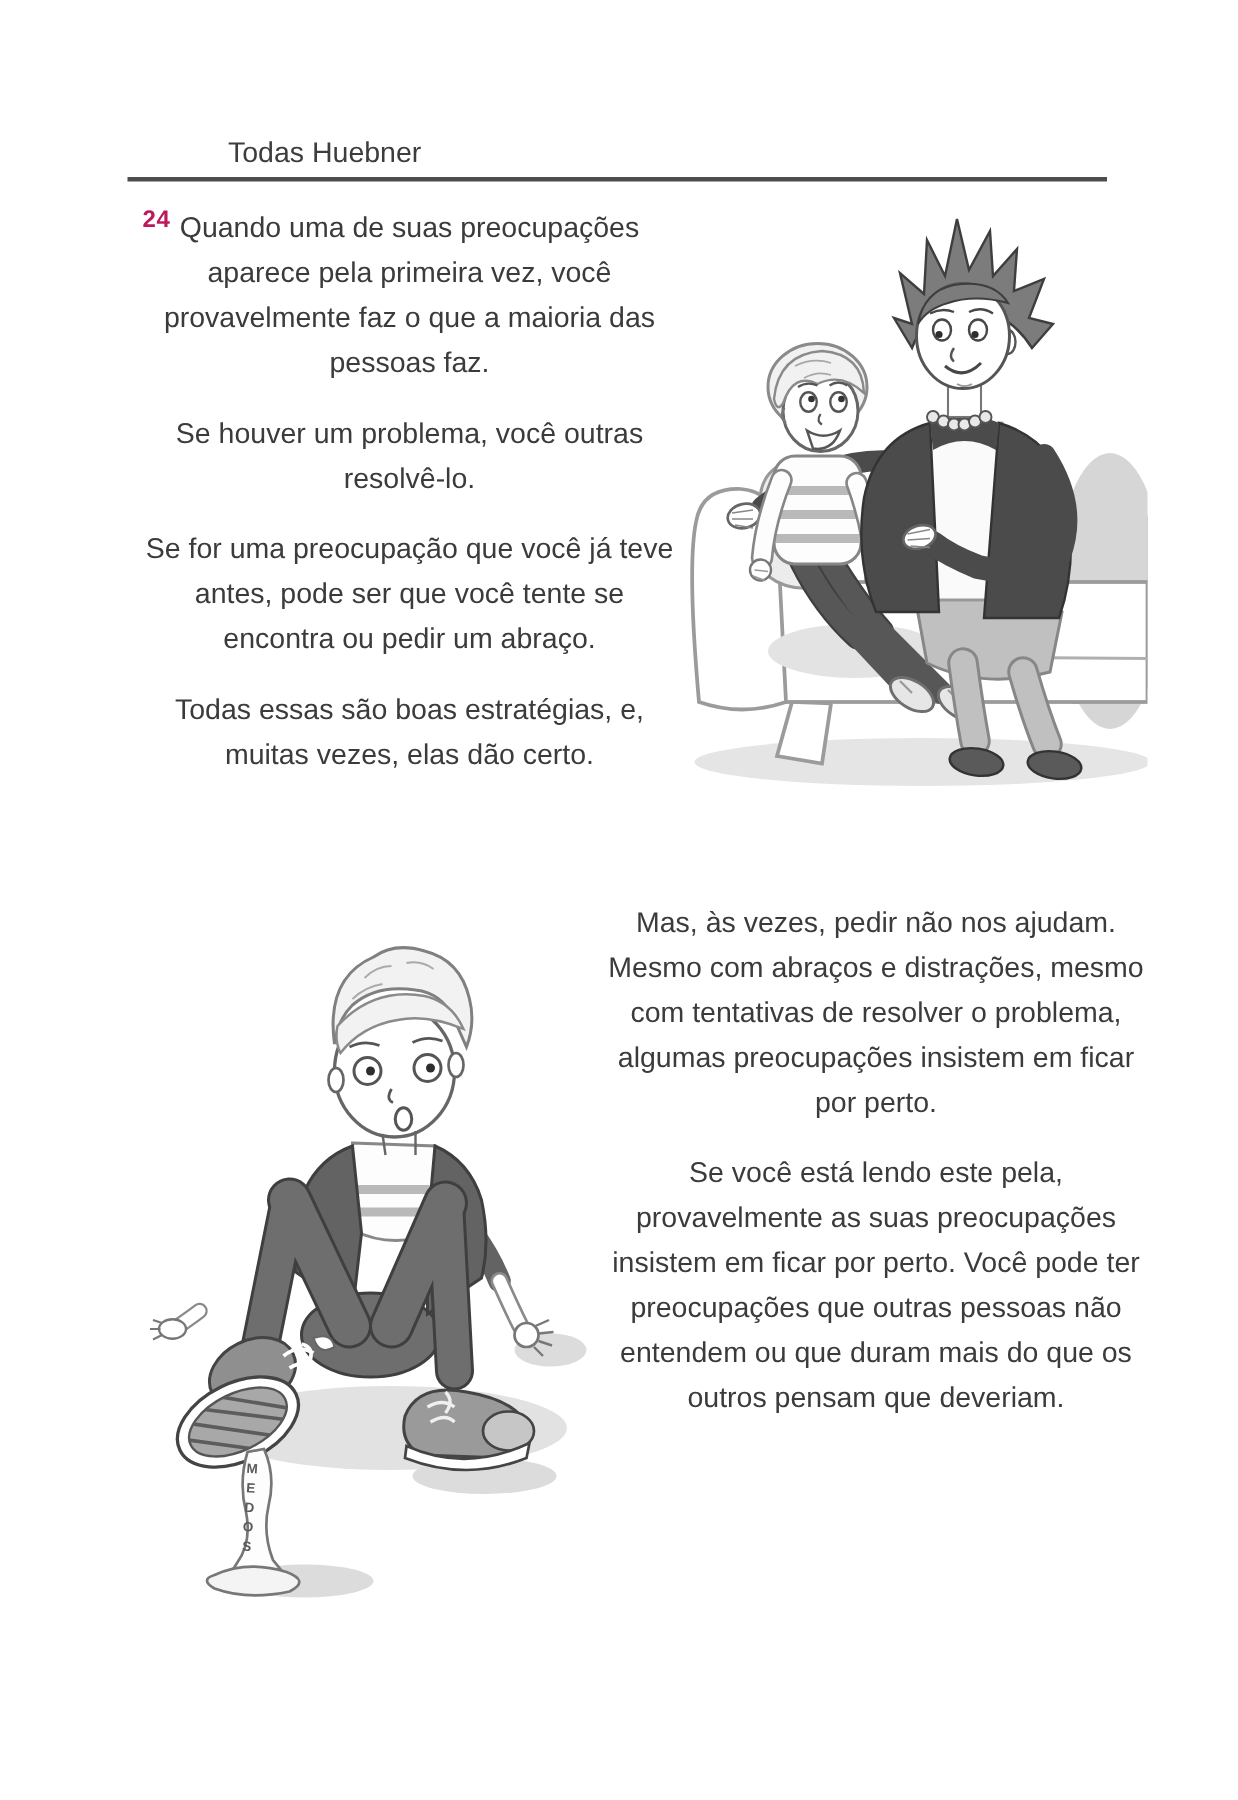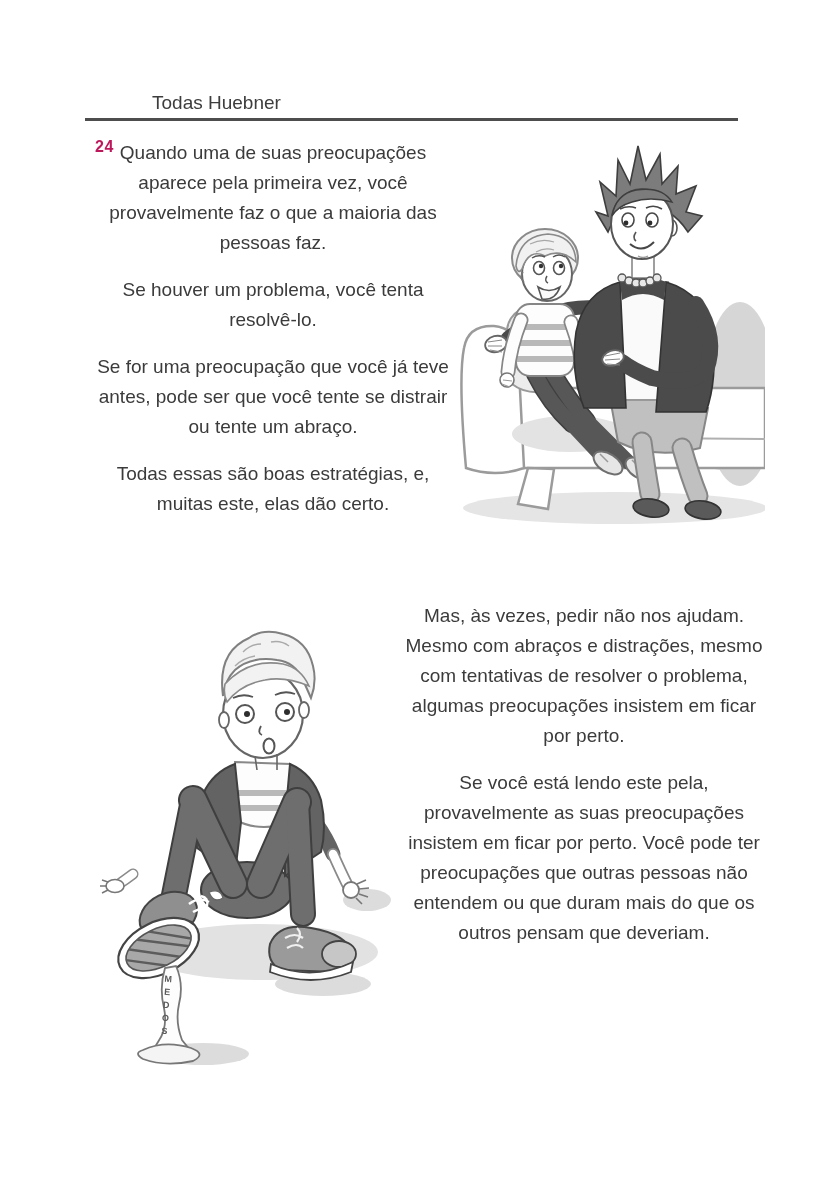--- a/index.html
+++ b/index.html
@@ -35,23 +35,23 @@
 <div id="page">
 
   <div class="header">
     <span class="page-num">24</span>
     <span class="author">Todas Huebner</span>
   </div>
   <div class="rule"></div>
 
   <div class="col col-left">
     <p>Quando uma de suas preocupações aparece pela primeira vez, você provavelmente faz o que a maioria das pessoas faz.</p>
-    <p>Se houver um problema, você tenta resolvê-lo.</p>
-    <p>Se for uma preocupação que você já teve antes, pode ser que você tente se distrair ou tente um abraço.</p>
-    <p>Todas essas são boas estratégias, e, muitas este, elas dão certo.</p>
+    <p>Se houver um problema, você outras resolvê-lo.</p>
+    <p>Se for uma preocupação que você já teve antes, pode ser que você tente se encontra ou pedir um abraço.</p>
+    <p>Todas essas são boas estratégias, e, muitas vezes, elas dão certo.</p>
   </div>
 
   <div class="col col-right">
     <p>Mas, às vezes, pedir não nos ajudam. Mesmo com abraços e distrações, mesmo com tentativas de resolver o problema, algumas preocupações insistem em ficar por perto.</p>
     <p>Se você está lendo este pela, provavelmente as suas preocupações insistem em ficar por perto. Você pode ter preocupações que outras pessoas não entendem ou que duram mais do que os outros pensam que deveriam.</p>
   </div>
 
   <div class="illus illus-couch">
     <svg viewBox="0 0 315 400" role="img" aria-label="Mulher e criança sentadas juntas em um sofá, conversando">
 

